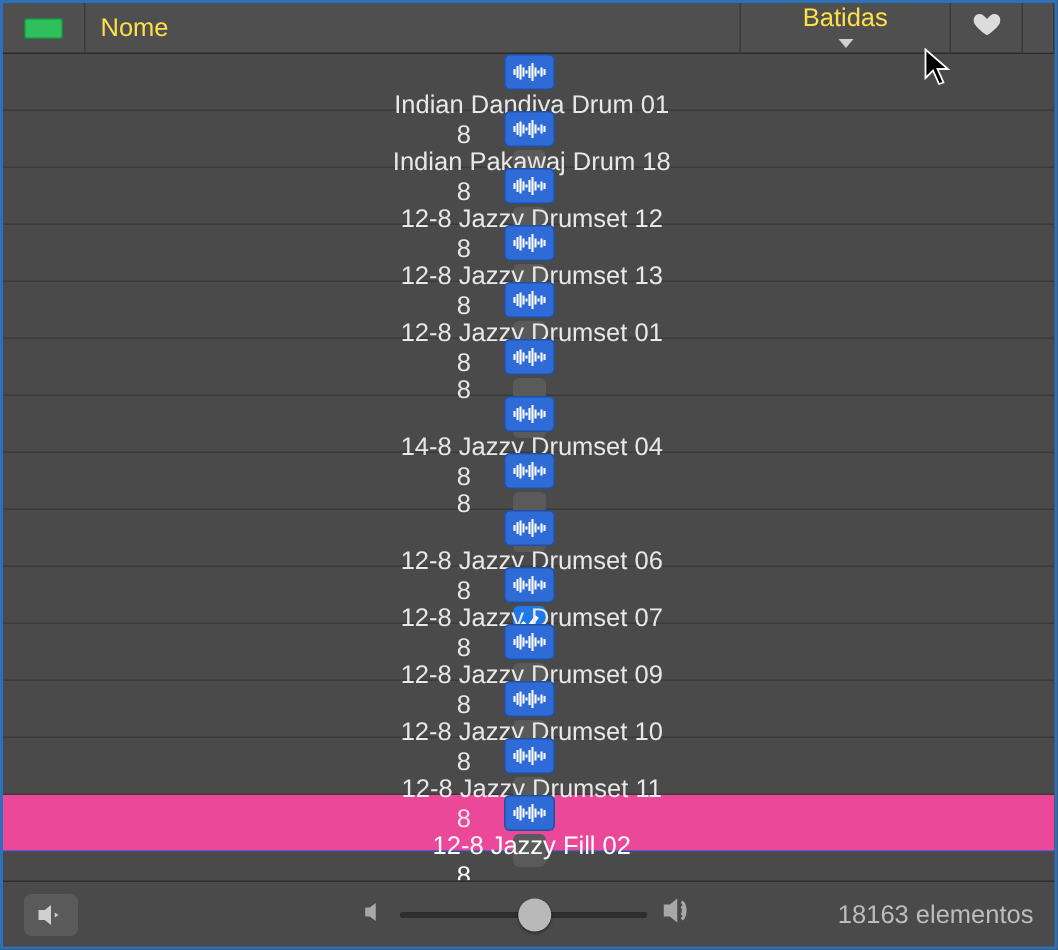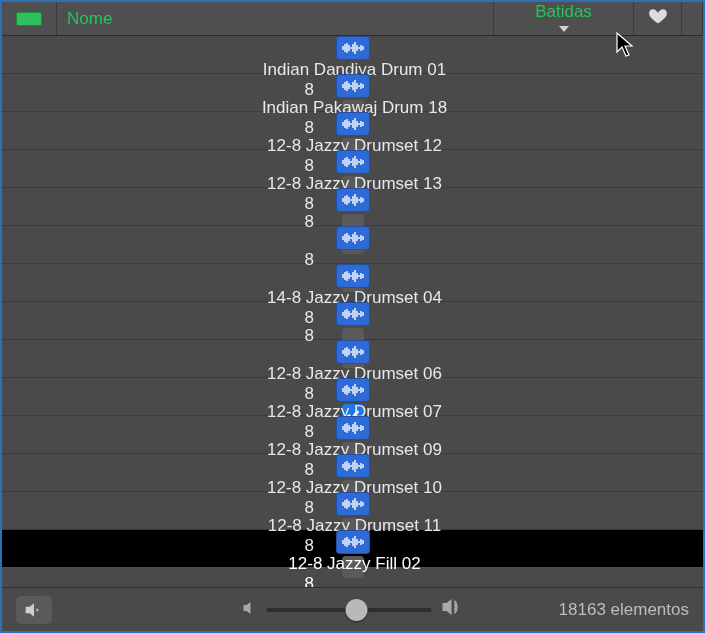--- a/index.html
+++ b/index.html
@@ -13,21 +13,21 @@
   }
 
   
   .header {
     display: flex;
     align-items: center;
     height: 34px;
     background: #4f4f4f;
     border-bottom: 1px solid #2a2a2a;
     font-size: 17px;
-    color: #22c55e;
+    color: #fde047;
     user-select: none;
   }
   .header .col {
     padding: 0 10px;
     height: 100%;
     display: flex;
     align-items: center;
     border-right: 1px solid #3a3a3a;
   }
   .col-indicator { width: 55px; justify-content: center; }
@@ -65,21 +65,21 @@
     border-bottom: 1px solid #3b3b3b;
     flex-direction: column;
   }
   .row .c-icon { width: 55px; display:flex; align-items:center; justify-content:center;}
   .row .c-name { flex: 1; padding-left: 4px; }
   .row .c-beats { width: 140px; text-align: left; padding-left: 22px;}
   .row .c-fav { width: 48px; display:flex; align-items:center; justify-content:center;}
   .row .c-scroll { width: 18px; }
 
   .row.selected {
-    background: #000000;
+    background: #ec4899;
     color: #fff;
     border-bottom-color: #2356a0;
   }
 
   .wave-badge {
     width: 34px; height: 24px;
     background: #2e6bd6;
     border-radius: 4px;
     display: flex; align-items: center; justify-content: center;
     box-shadow: inset 0 0 0 1px rgba(0,0,0,0.25);
@@ -319,20 +319,21 @@
               <line x1="16" y1="1" x2="16" y2="13"></line>
               <line x1="18" y1="4" x2="18" y2="10"></line>
               <line x1="20" y1="6" x2="20" y2="8"></line>
               <line x1="22" y1="4" x2="22" y2="10"></line>
               <line x1="24" y1="5" x2="24" y2="9"></line>
               <line x1="26" y1="7" x2="26" y2="7"></line>
             </g>
           </svg>
         </div>
       </div>
+      <div class="c-name">12-8 Jazzy Drumset 01</div>
       <div class="c-beats">8</div>
       <div class="c-fav">
         <div class="fav-check"></div>
       </div>
       <div class="c-scroll"></div>
     </div>
     <div class="row">
       <div class="c-icon">
         <div class="wave-badge">
           <svg viewBox="0 0 28 14">

